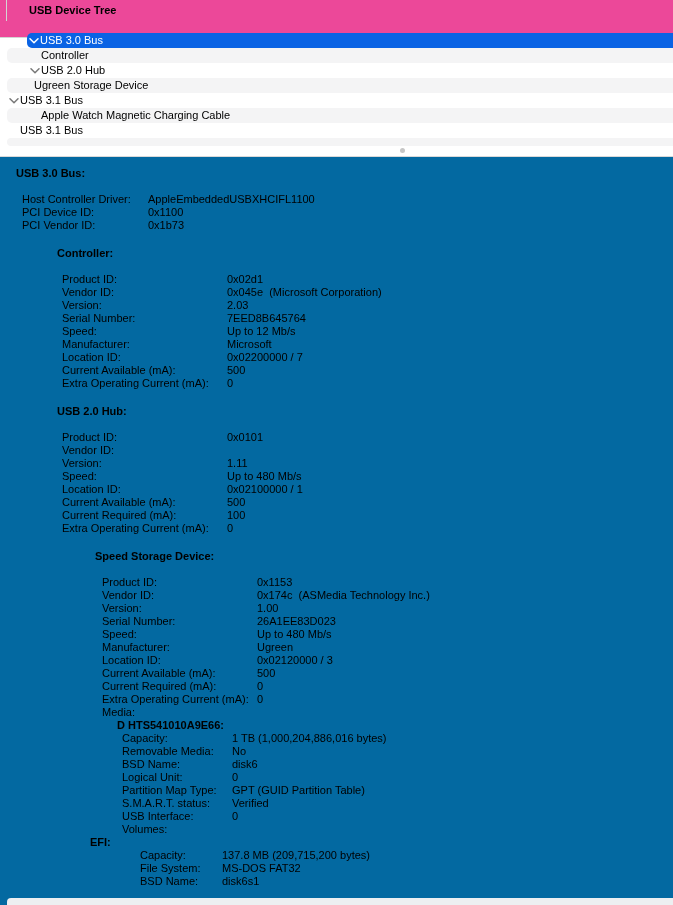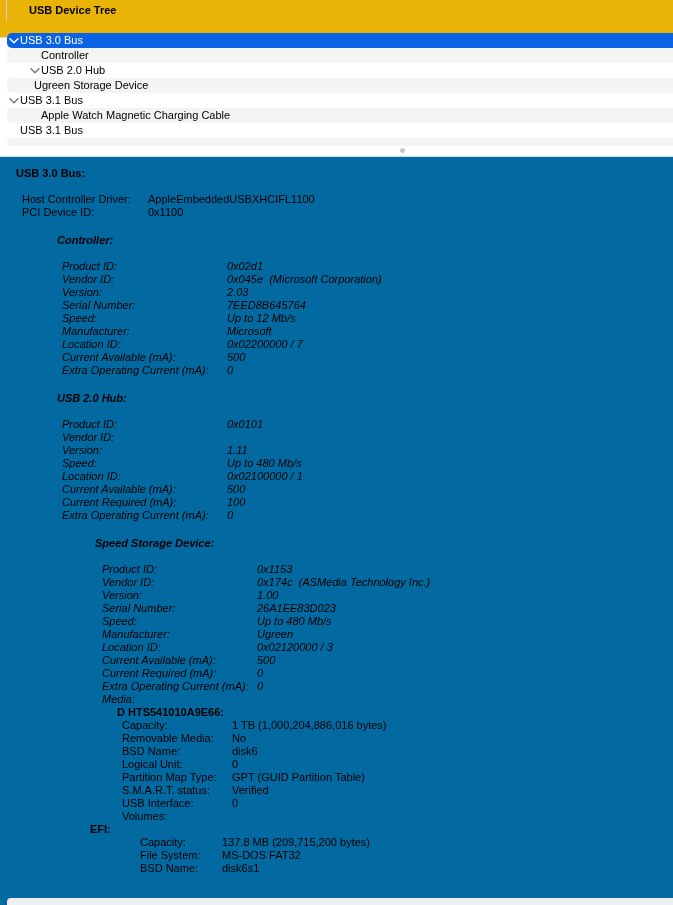--- a/index.html
+++ b/index.html
@@ -5,53 +5,53 @@
   * { margin:0; padding:0; box-sizing:border-box; }
   html,body { width:673px; height:905px; }
   body {
     font-family:"Liberation Sans","DejaVu Sans",sans-serif;
     font-size:11px; color:#000; background:#fff;
     position:relative; overflow:hidden;
   }
 
   
   .pane-header { position:absolute; top:0; left:0; right:0; height:38px;
-    background:#eab308; border-bottom:1px solid var(--header-border,#d4d4d4); }
+    background:#ec4899; border-bottom:1px solid var(--header-border,#d4d4d4); }
   .vtick { position:absolute; left:6px; top:0; width:1px; height:21px;
     background:var(--header-border,#d4d4d4); }
   .pane-header .title { position:absolute; left:29px; top:4px; font-weight:bold; }
 
   
   .tree { position:absolute; top:33px; left:0; right:0; }
   .tree-row { position:relative; height:15px; line-height:15px; }
   .row-bg { position:absolute; left:7px; right:0; top:0; bottom:0;
     border-radius:5px 0 0 5px; }
   .tree-row.stripe .row-bg { background:var(--row-stripe,#f4f4f5); }
   .tree-row.selected .row-bg { background:var(--selection-blue,#0a63e4); }
-  .tree-row.selected { color:#fff; }
+  .tree-row.selected { color:#fff;margin-left:20px; }
   .row-content { position:relative; display:flex; align-items:center; height:15px; }
   .tree-row.lvl0 .row-content { padding-left:8px; }
   .tree-row.lvl1 .row-content { padding-left:29px; }
   .tree-row.lvl2 .row-content { padding-left:22px; }
   .chev { width:12px; display:inline-flex; justify-content:center; align-items:center;
     color:var(--chevron-gray,#787878); }
   .tree-row.selected .chev { color:#fff; }
   .empty-stripe { position:absolute; top:138px; left:7px; right:0; height:8px;
     background:var(--row-stripe,#f4f4f5); border-radius:5px 0 0 5px; }
 
   
   .splitter-dot { position:absolute; left:400px; top:148px; width:5px; height:5px;
     border-radius:50%; background:var(--splitter-dot,#c6c6c6); }
   .pane-divider { position:absolute; top:156px; left:0; right:0; height:1px;
     background:var(--divider,#d9d9d9); }
 
   
   .details { position:absolute; top:157px; left:0; right:0; bottom:0;
     padding-top:10px; line-height:13px; overflow:hidden; background:#0369a1; }
-  .block.mt { margin-top:15px;font-style:italic; }
+  .block.mt { margin-top:15px; }
   .d-heading { font-weight:bold; }
   .d-heading.gap { margin-bottom:13px; }
   .d-row { display:flex; }
   .d-row .lbl { flex:0 0 auto; }
   .d-row .val { white-space:pre-wrap; }
   .block.lvl0 .d-heading { padding-left:16px; }
   .block.lvl0 .d-row { padding-left:22px; }  .block.lvl0 .lbl { width:126px; }
   .block.lvl1 .d-heading { padding-left:57px; }
   .block.lvl1 .d-row { padding-left:62px; }  .block.lvl1 .lbl { width:165px; }
   .block.lvl2 .d-heading { padding-left:95px; }
@@ -146,20 +146,24 @@
     <div class="block lvl0">
       <div class="d-heading gap">USB 3.0 Bus:</div>
       <div class="d-row">
         <span class="lbl">Host Controller Driver:</span>
         <span class="val">AppleEmbeddedUSBXHCIFL1100</span>
       </div>
       <div class="d-row">
         <span class="lbl">PCI Device ID:</span>
         <span class="val">0x1100</span>
       </div>
+      <div class="d-row">
+        <span class="lbl">PCI Vendor ID:</span>
+        <span class="val">0x1b73</span>
+      </div>
     </div>
     <div class="block lvl1 mt">
       <div class="d-heading gap">Controller:</div>
       <div class="d-row">
         <span class="lbl">Product ID:</span>
         <span class="val">0x02d1</span>
       </div>
       <div class="d-row">
         <span class="lbl">Vendor ID:</span>
         <span class="val">0x045e  (Microsoft Corporation)</span>

